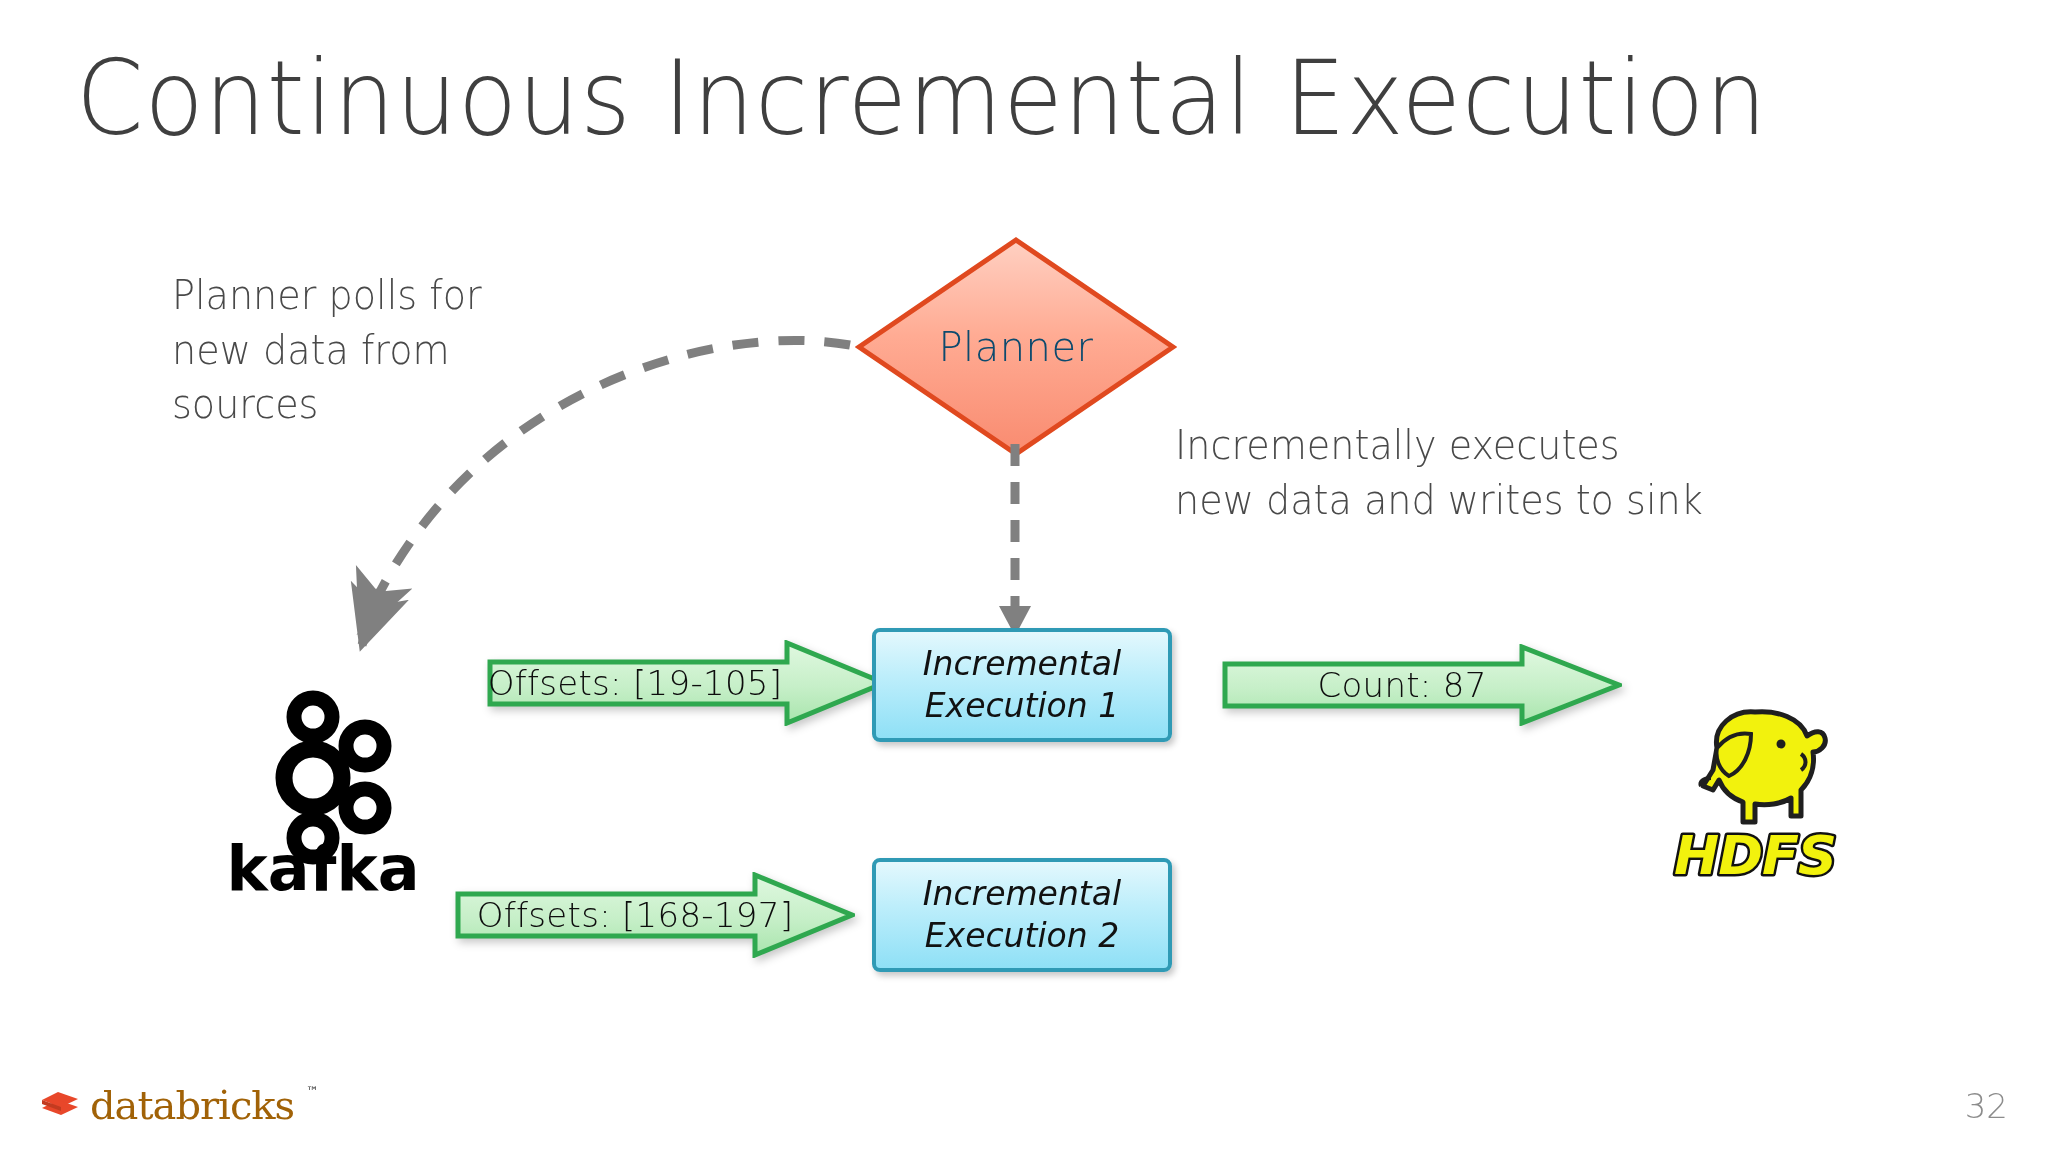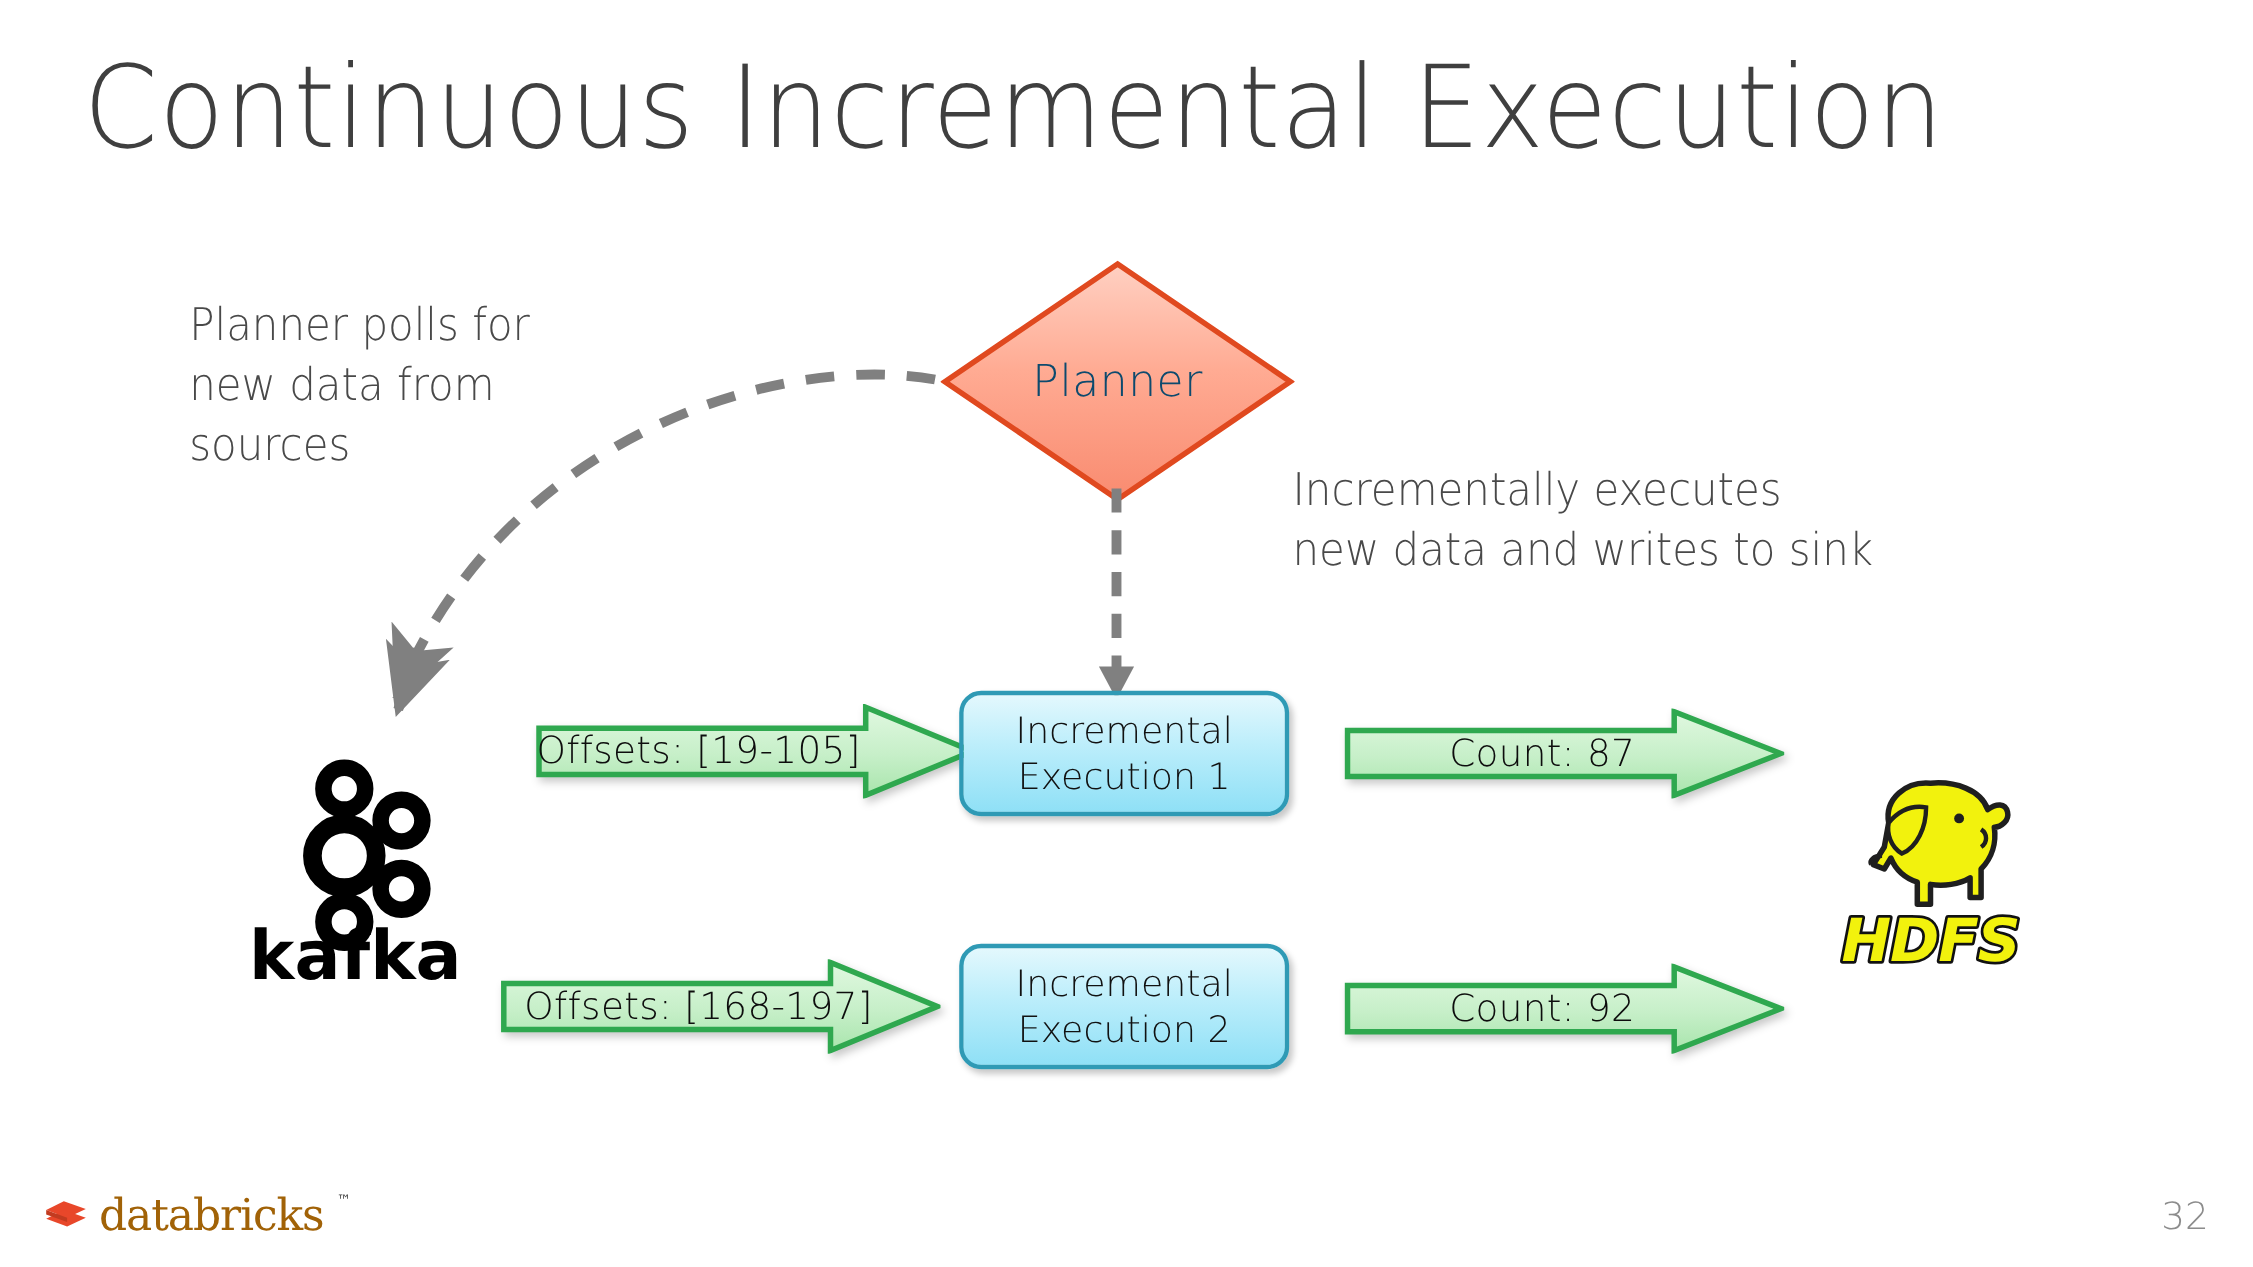--- a/index.html
+++ b/index.html
@@ -80,33 +80,34 @@
   }
   #curve-svg { left: 290px; top: 300px; }
   #vert-svg  { left: 975px; top: 440px; }
 
   
   .exec-box {
     position: absolute;
     width: 300px;
     height: 114px;
     border: 4px solid #2f9ab5;
-    border-radius: 20px;
+    border-radius: 8px;
     background: linear-gradient(180deg, #e3f8fd 0%, #bdeefb 42%, #8fe0f6 100%);
     box-shadow: 3px 4px 6px rgba(0,0,0,0.22);
     display: flex;
     flex-direction: column;
     align-items: center;
     justify-content: center;
     font-family: "DejaVu Sans", sans-serif;
     font-weight: 300;
     font-size: 33px;
     line-height: 1.28;
     color: #111111;
     box-sizing: border-box;
+    font-style: italic;
   }
   #exec-box-1 { left: 872px; top: 628px; }
   #exec-box-2 { left: 872px; top: 858px; }
 
   
   .block-arrow {
     position: absolute;
     filter: drop-shadow(3px 4px 4px rgba(0,0,0,0.22));
   }
   .block-arrow svg { display: block; }
@@ -282,26 +283,20 @@
     <span>Execution  2</span>
   </div>
 
   <div class="block-arrow" id="arrow-count-1">
     <svg width="400" height="82" viewBox="0 0 400 82">
       <polygon points="3,20 300,20 300,3 397,41 300,79 300,62 3,62" fill="url(#grnGrad1)" stroke="#2fa84f" stroke-width="5" stroke-linejoin="miter"></polygon>
     </svg>
     <div class="arrow-label">Count:  87</div>
   </div>
 
-  <div class="block-arrow" id="arrow-count-2">
-    <svg width="400" height="82" viewBox="0 0 400 82">
-      <polygon points="3,20 300,20 300,3 397,41 300,79 300,62 3,62" fill="url(#grnGrad1)" stroke="#2fa84f" stroke-width="5" stroke-linejoin="miter"></polygon>
-    </svg>
-    <div class="arrow-label">Count:  92</div>
-  </div>
 
   <div id="hdfs-logo">
     <svg width="200" height="200" viewBox="0 0 200 200">
       <g>
         <path d="M62 62 C58 40 78 24 100 26 C122 24 146 32 152 50
                  C160 44 168 44 170 52 C172 60 164 66 158 66
                  C160 80 156 94 146 104 L146 130 L136 130 L136 112
                  C126 118 112 120 100 118 L100 136 L88 136 L88 116
                  C76 112 68 104 64 94 L58 104 L48 100 L58 84 Z" fill="#f2f20d" stroke="#1f1f1f" stroke-width="5" stroke-linejoin="round"></path>
         <path d="M62 62 C72 50 84 46 96 48 C96 66 88 84 74 90 C64 84 60 72 62 62 Z" fill="#f2f20d" stroke="#1f1f1f" stroke-width="4"></path>

